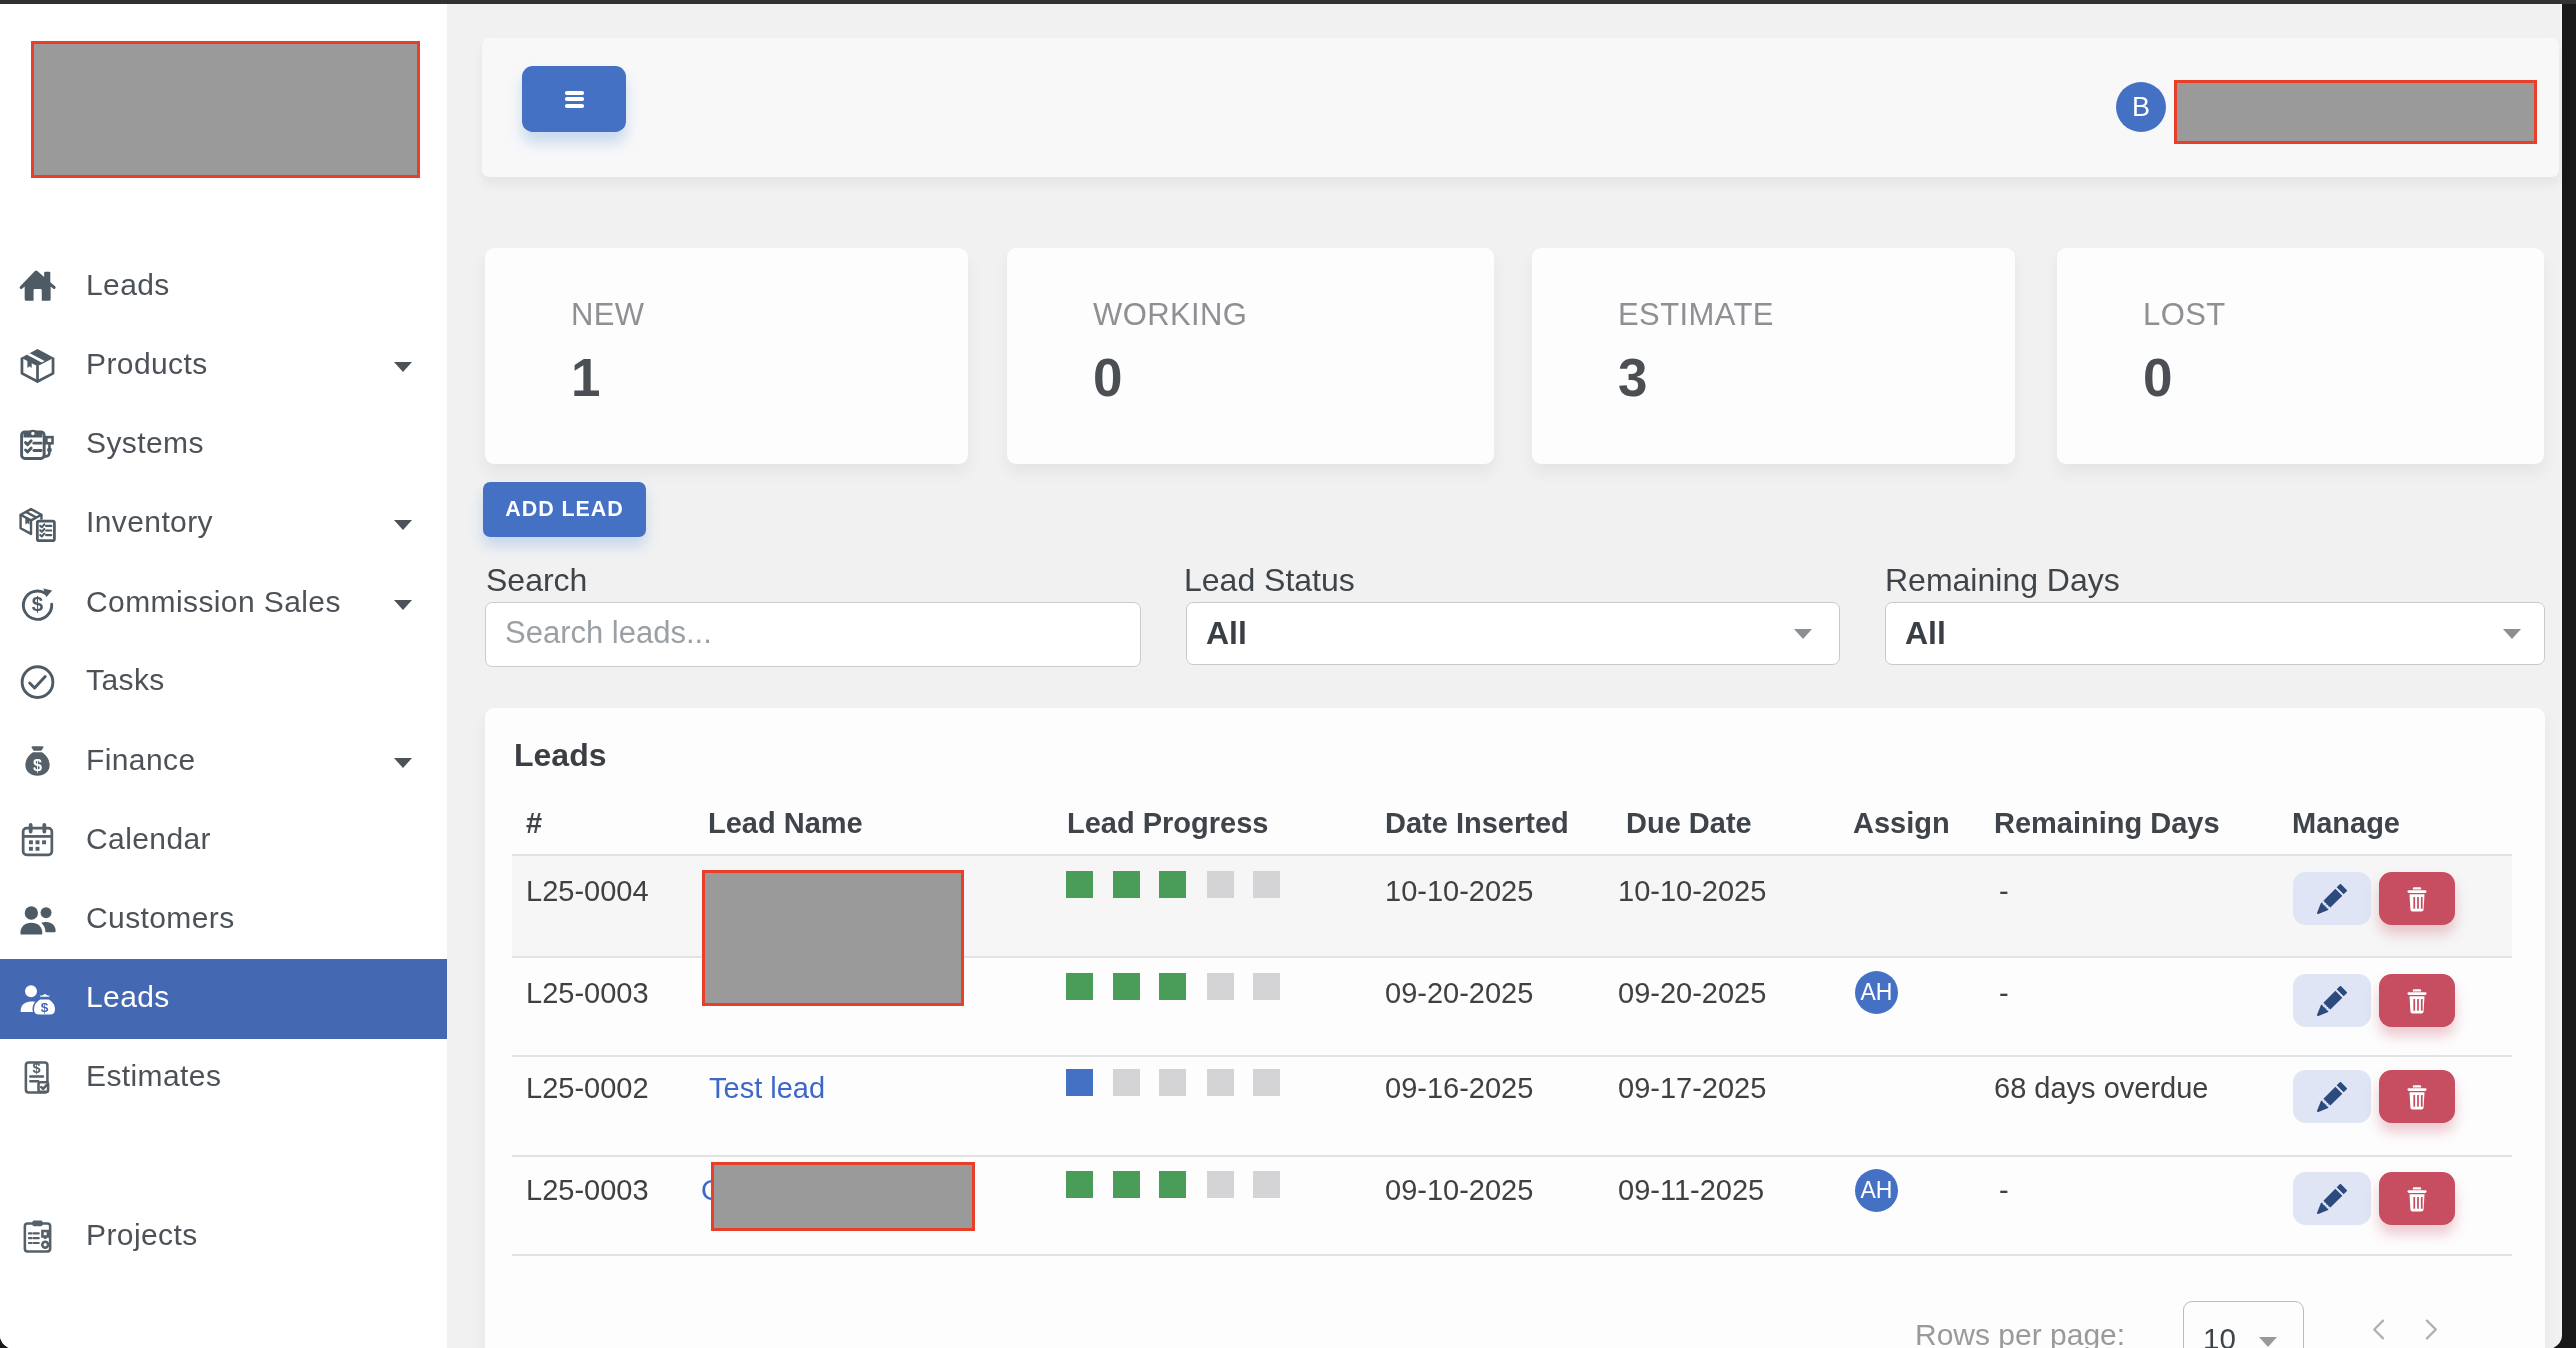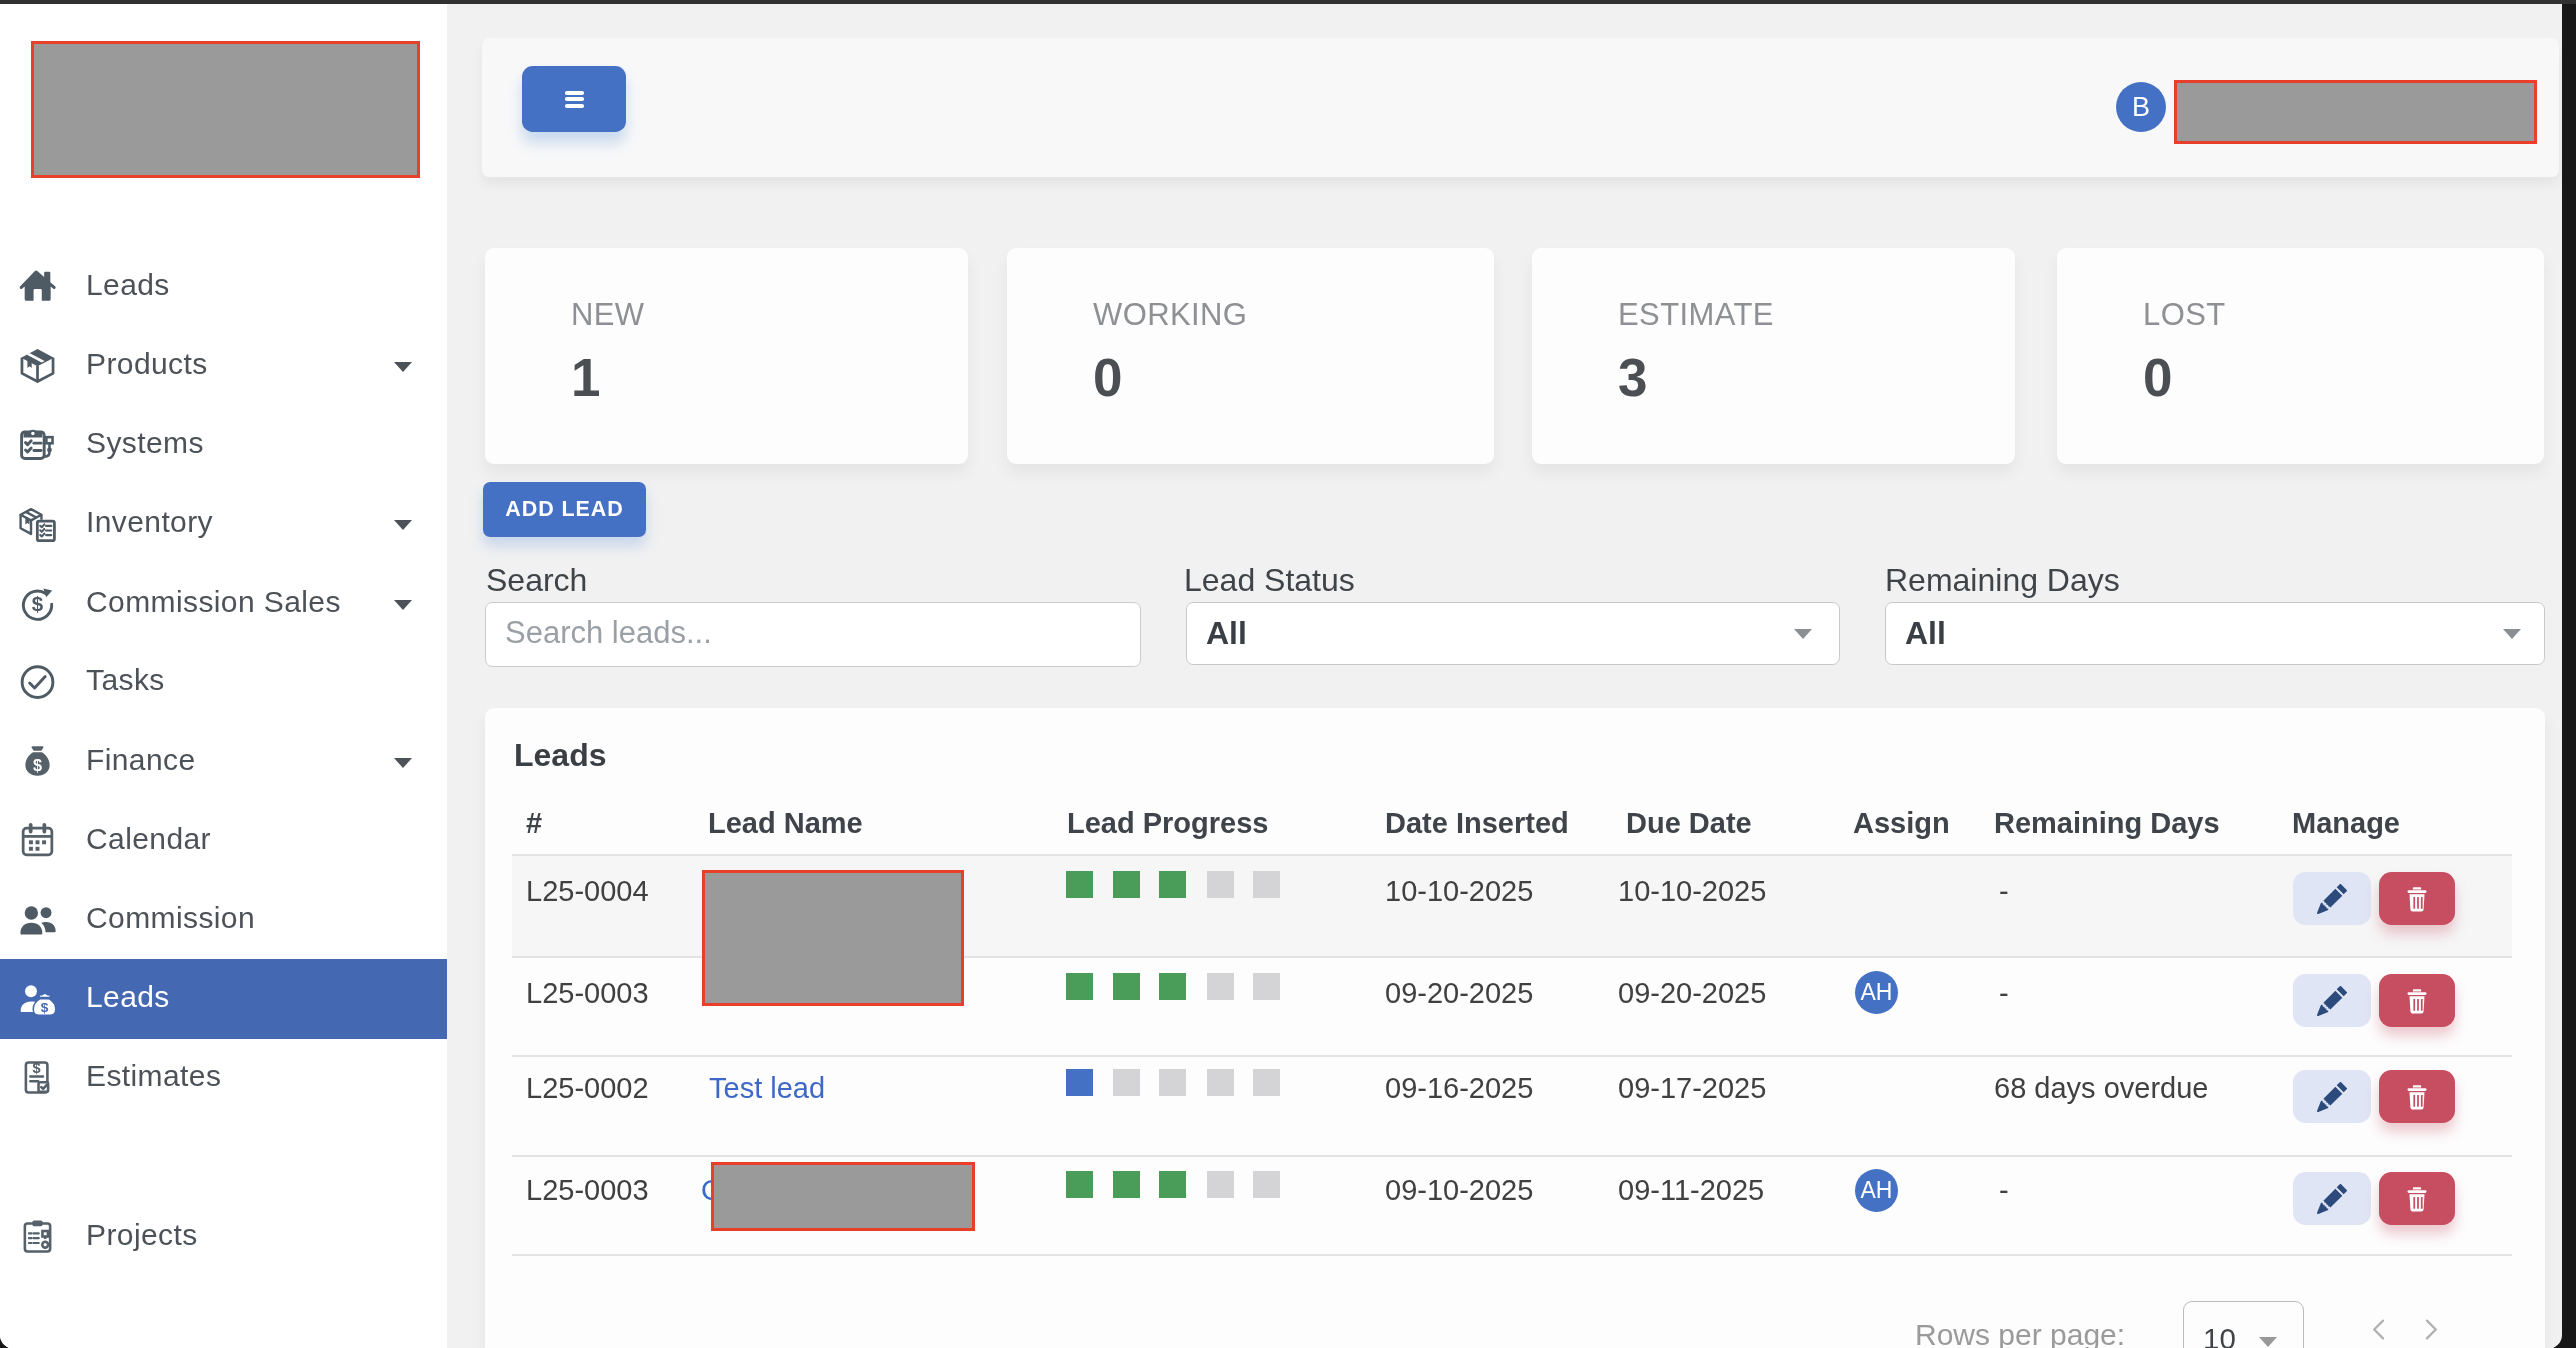--- a/index.html
+++ b/index.html
@@ -143,21 +143,21 @@
   </div>
   <div class="menu-item" style="top:880px;">
     <svg style="top:19px; left:17px;" width="41" height="41" viewBox="0 0 24 24">
         <g fill="#4e5a64">
           <circle cx="8.4" cy="8.2" r="3.9"></circle>
           <path d="M2 20.2v-.5c0-3.4 2.6-5.8 6.4-5.8s6.4 2.4 6.4 5.8v.5c0 .4-.3.6-.7.6H2.7c-.4 0-.7-.2-.7-.6z"></path>
           <circle cx="17" cy="8" r="3.2"></circle>
           <path d="M15.6 13.6c.5-.1 1-.2 1.5-.2 3.3 0 5.5 2.1 5.5 5.1v.4c0 .4-.3.6-.7.6h-5.2c0-2.3-.9-4.3-2.5-5.6z"></path>
         </g>
       </svg>
-    <div class="txt" style="top:23px;">Commission</div>
+    <div class="txt" style="top:23px;">Customers</div>
   </div>
   <div class="menu-item" style="top:959px;">
     <svg style="top:19px; left:17px;" width="41" height="41" viewBox="0 0 24 24">
         <g fill="#ffffff">
           <circle cx="8.2" cy="7.8" r="3.5"></circle>
           <path d="M2.2 19.9v-1c0-3 2.4-5.2 6-5.2h1.2c1.6 0 3 .5 4 1.2v5z"></path>
         </g>
         <g fill="#ffffff" stroke="#4568b2" stroke-width="0.9" stroke-linejoin="round">
           <path d="M13.3 11.4l-.8-2.2 1.9.7 1.9-1.1 1.9 1.1 1.8-.7-.8 2.2z"></path>
           <path d="M13.5 12.1h5.2c2.4 1.4 4 3.8 4 6.2 0 2.2-1.6 3.5-3.4 3.5h-6.4c-1.8 0-3.4-1.3-3.4-3.5 0-2.4 1.6-4.8 4-6.2z"></path>

